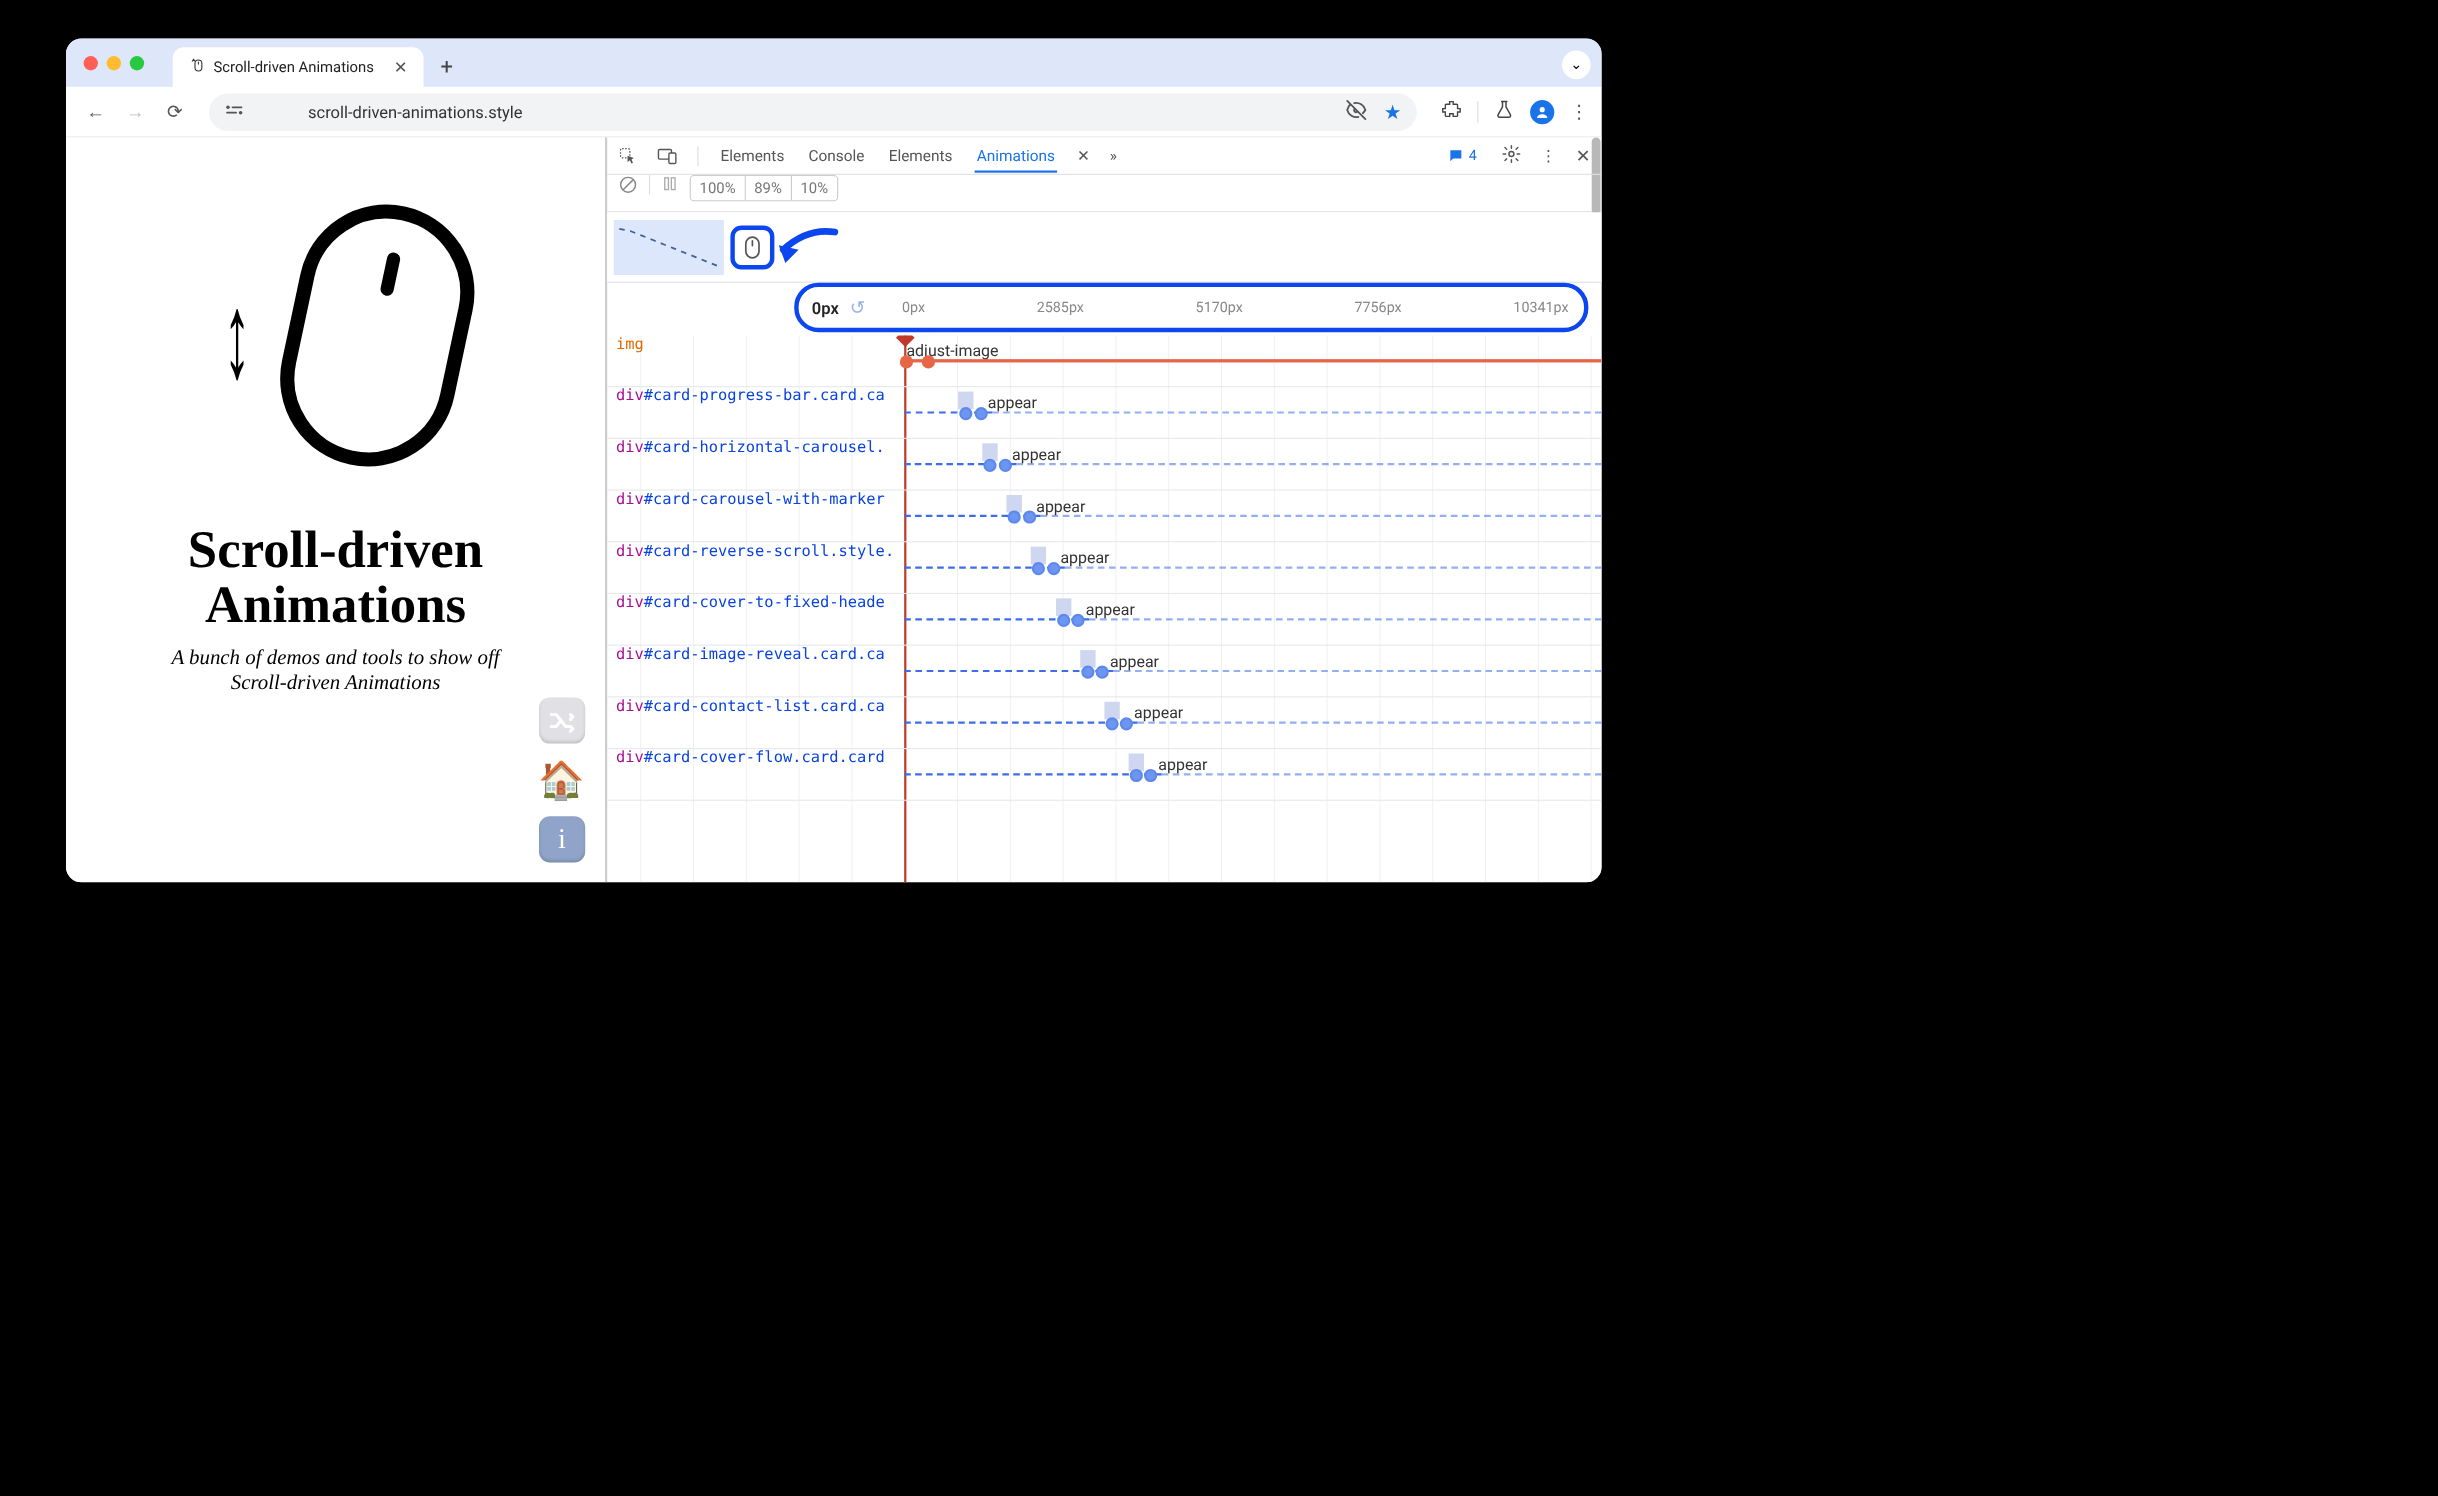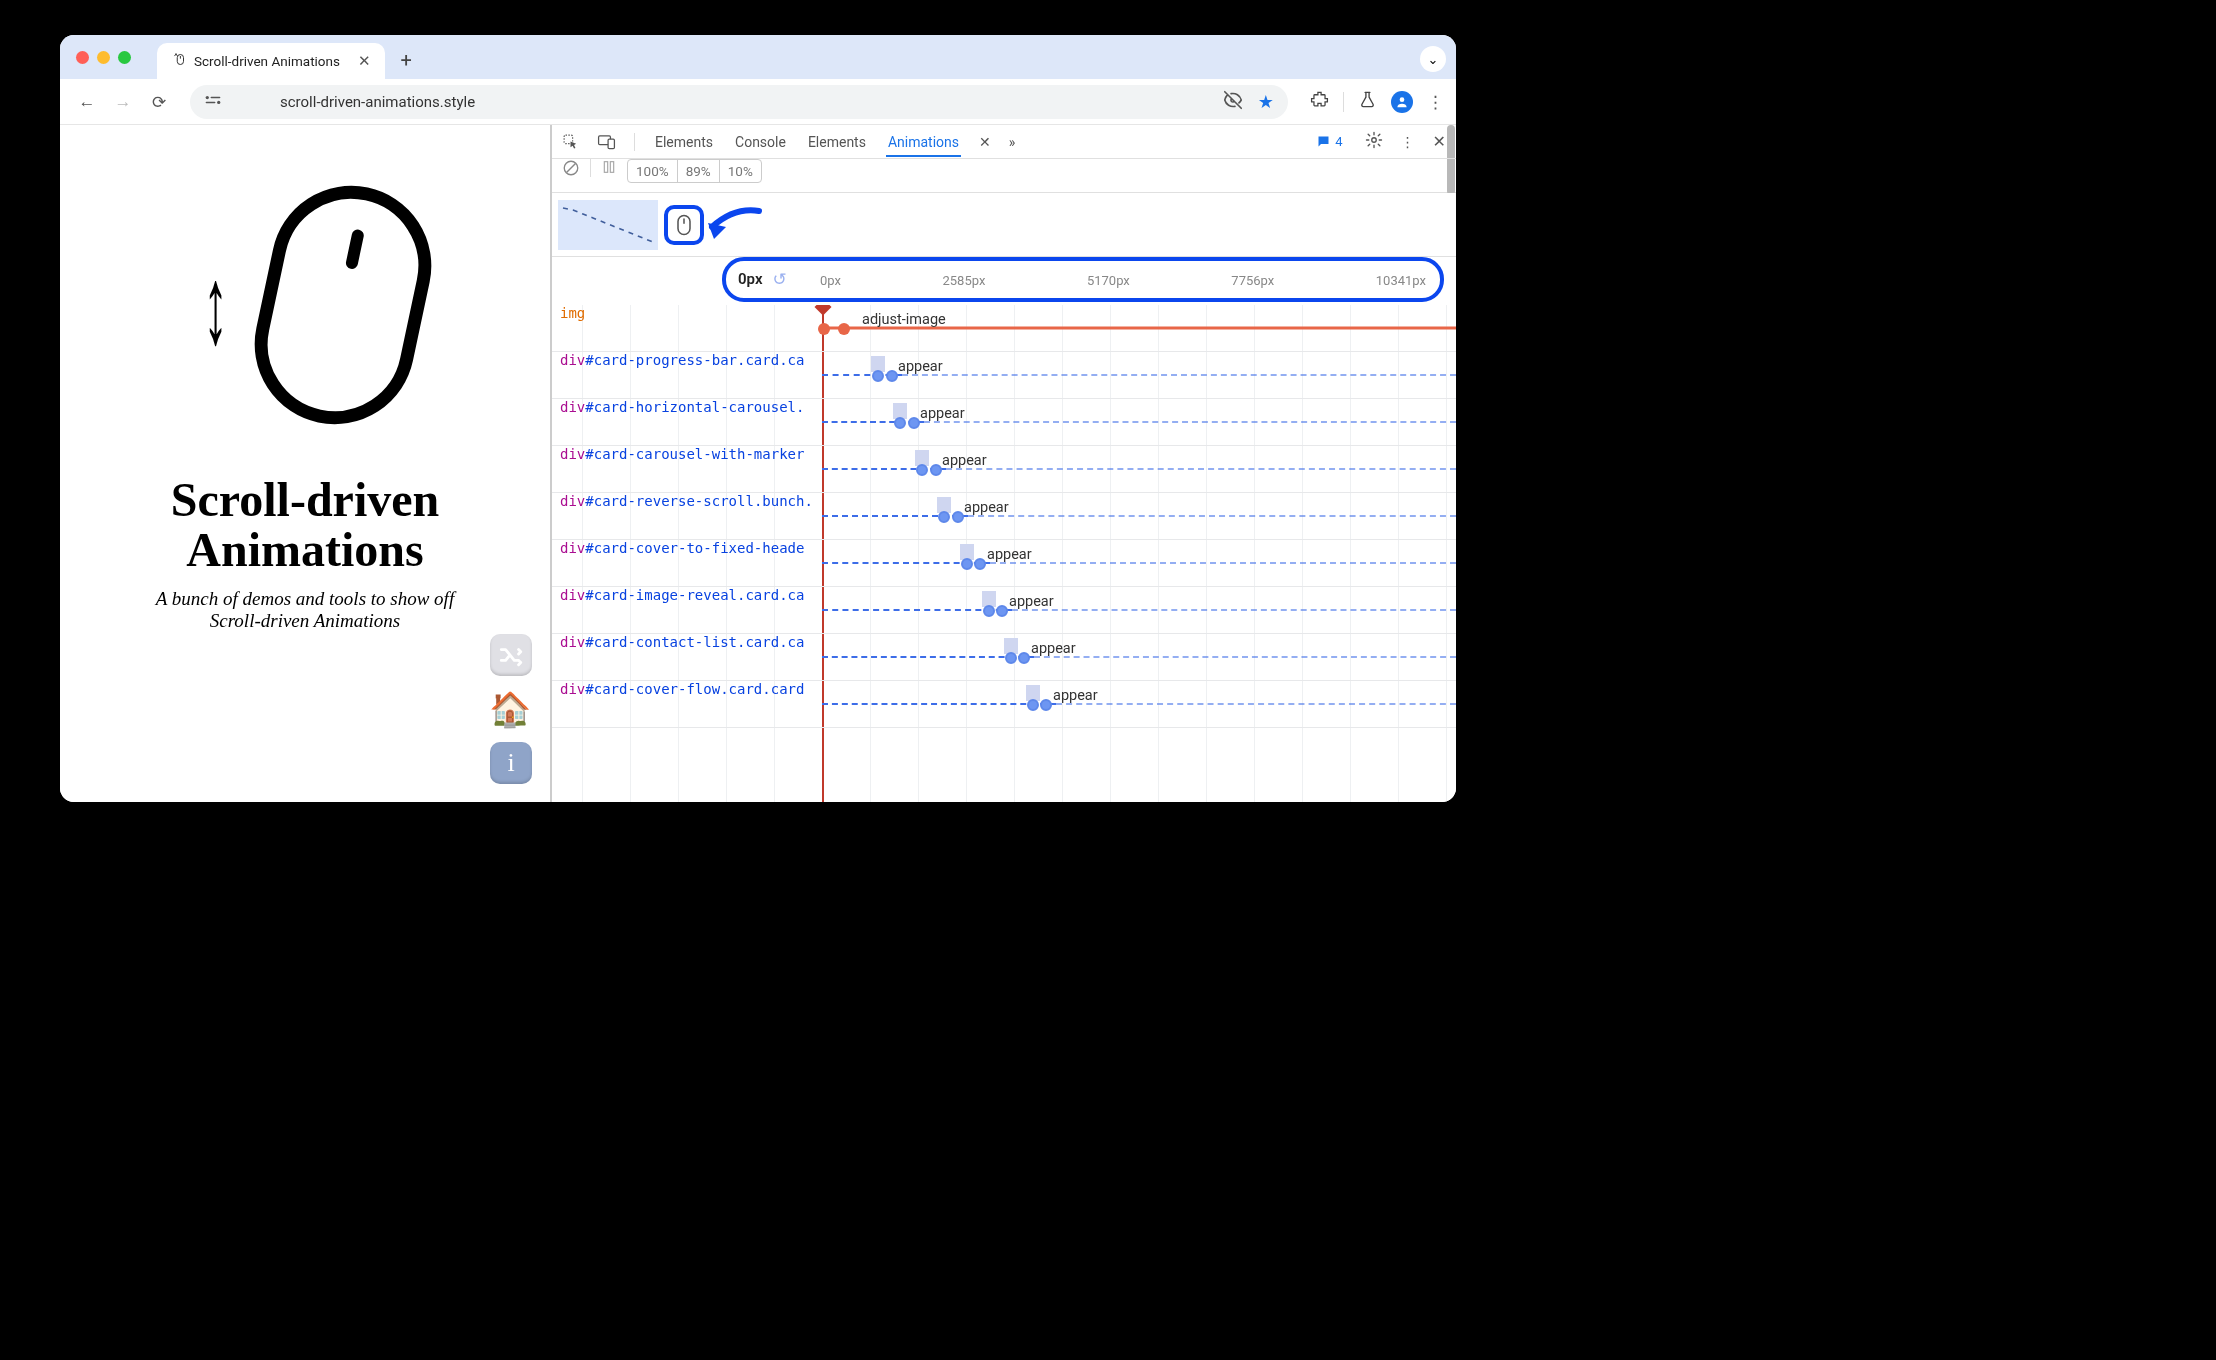--- a/index.html
+++ b/index.html
@@ -335,21 +335,21 @@
       <div class="anim-timeline" id="timeline">
         <div class="playhead">
           <div class="playhead-diamond"></div>
           <div class="playhead-line"></div>
         </div>
 
       <div class="anim-row row-img">
             <div class="row-label"><span class="tag">img</span><span class="id"></span><span class="cls"></span></div>
             <div class="row-track">
               <div class="bar" style="left: 0px; right: 0px;"></div>
-              <div class="kf-label" style="left: 14px; padding-left: 28px;">adjust-image</div>
+              <div class="kf-label" style="left: 4px;">adjust-image</div>
               <div class="kf2" style="left: 2px;"></div>
               <div class="kf2" style="left: 22px;"></div>
             </div>
           </div>
           <div class="anim-row">
             <div class="row-label"><span class="tag">div</span><span class="id">#card-progress-bar</span><span class="cls">.card.ca</span></div>
             <div class="row-track">
               <div class="kf-square" style="left: 56px;"></div>
               <div class="track-dash" style="left: 0px; width: 80px;"></div>
               <div class="track-dash" style="left: 80px; right: 0px; opacity: 0.55;"></div>
@@ -374,21 +374,21 @@
             <div class="row-track">
               <div class="kf-square" style="left: 100px;"></div>
               <div class="track-dash" style="left: 0px; width: 124px;"></div>
               <div class="track-dash" style="left: 124px; right: 0px; opacity: 0.55;"></div>
               <div class="kf" style="left: 100px;"></div>
               <div class="kf" style="left: 114px;"></div>
               <div class="kf-label" style="left: 122px;">appear</div>
             </div>
           </div>
           <div class="anim-row">
-            <div class="row-label"><span class="tag">div</span><span class="id">#card-reverse-scroll</span><span class="cls">.bunch.</span></div>
+            <div class="row-label"><span class="tag">div</span><span class="id">#card-reverse-scroll</span><span class="cls">.style.</span></div>
             <div class="row-track">
               <div class="kf-square" style="left: 122px;"></div>
               <div class="track-dash" style="left: 0px; width: 146px;"></div>
               <div class="track-dash" style="left: 146px; right: 0px; opacity: 0.55;"></div>
               <div class="kf" style="left: 122px;"></div>
               <div class="kf" style="left: 136px;"></div>
               <div class="kf-label" style="left: 144px;">appear</div>
             </div>
           </div>
           <div class="anim-row">

